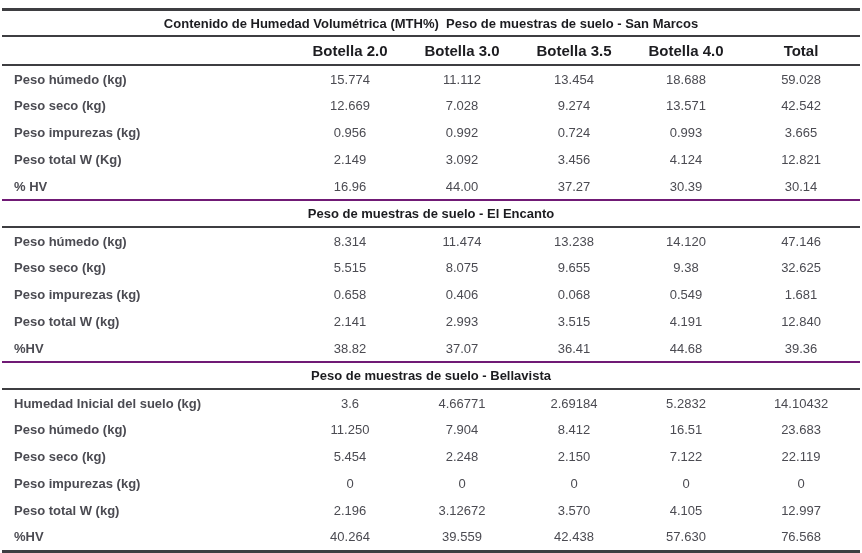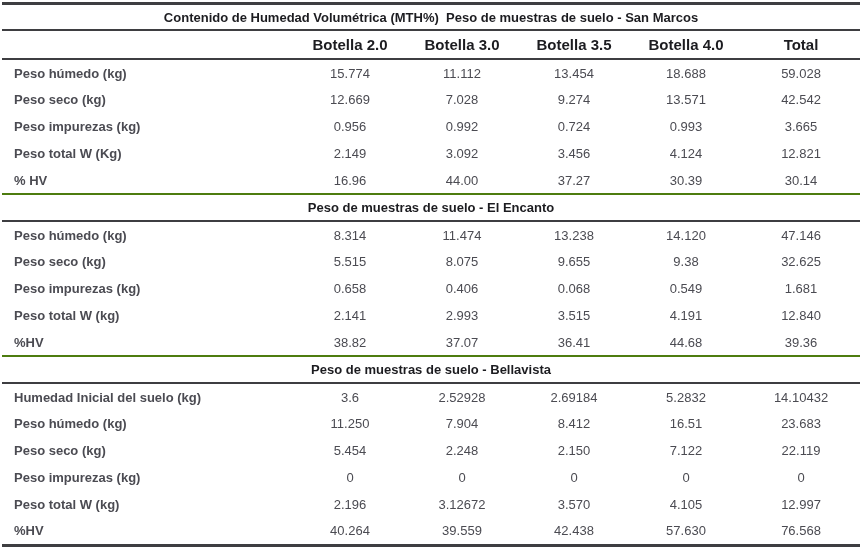--- a/index.html
+++ b/index.html
@@ -2,21 +2,21 @@
 <html><head>
 <meta charset="utf-8">
 <style>
   html, body { margin: 0; padding: 0; background: #ffffff; }
   body { font-family: "Liberation Sans", sans-serif; }
   .sheet {
     width: 862px;
     height: 553px;
     box-sizing: border-box;
     background: #ffffff;
-    padding-top: 2px;
+    padding-top: 8px;
     overflow: hidden;
   }
   table.soil-table {
     width: 858px;
     margin: 0 2px;
     border-collapse: collapse;
     table-layout: fixed;
     border-top: 3px solid #3e3e41;
     border-bottom: 3px solid #3e3e41;
   }
@@ -38,21 +38,21 @@
     height: 27px;
     border-bottom: 2px solid #3e3e41;
     font-size: 15px;
     font-weight: bold;
     color: #1c1c20;
     text-align: center;
     padding: 0;
   }
   tr.section-row th {
     height: 25px;
-    border-top: 2px solid #4d7c0f;
+    border-top: 2px solid #701a75;
     border-bottom: 2px solid #3e3e41;
     font-size: 13px;
     font-weight: bold;
     color: #1c1c20;
     text-align: center;
     padding: 0;
   }
   tr.data-row { height: 27px; }
   tr.data-row td {
     font-size: 13px;
@@ -176,21 +176,21 @@
           <td class="num">36.41</td>
           <td class="num">44.68</td>
           <td class="num">39.36</td>
         </tr>
         <tr class="section-row">
           <th colspan="6">Peso de muestras de suelo - Bellavista</th>
         </tr>
         <tr class="data-row">
           <td class="label">Humedad Inicial del suelo (kg)</td>
           <td class="num">3.6</td>
-          <td class="num">2.52928</td>
+          <td class="num">4.66771</td>
           <td class="num">2.69184</td>
           <td class="num">5.2832</td>
           <td class="num">14.10432</td>
         </tr>
         <tr class="data-row">
           <td class="label">Peso húmedo (kg)</td>
           <td class="num">11.250</td>
           <td class="num">7.904</td>
           <td class="num">8.412</td>
           <td class="num">16.51</td>

